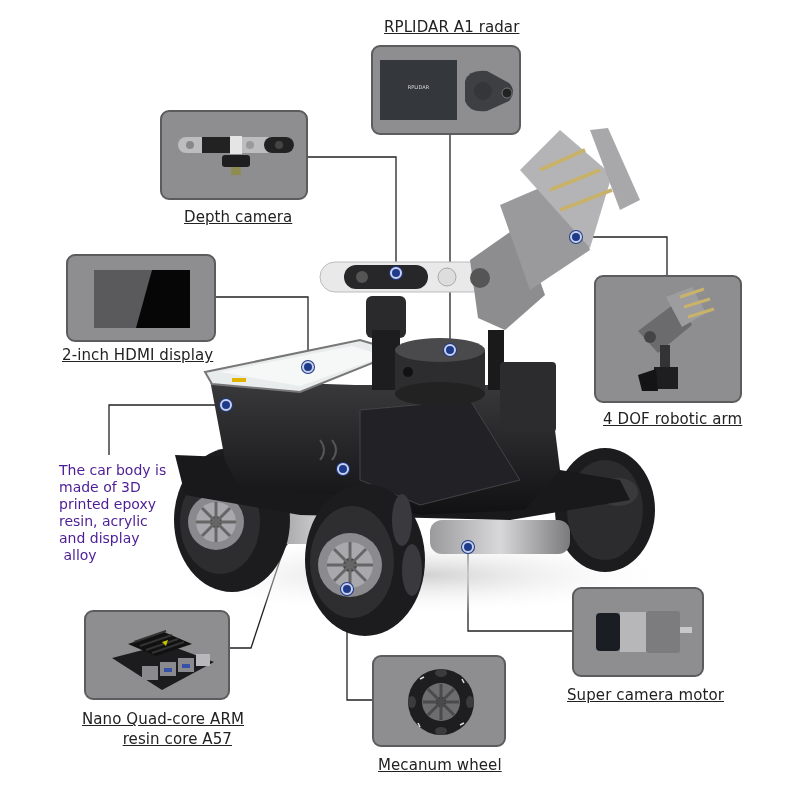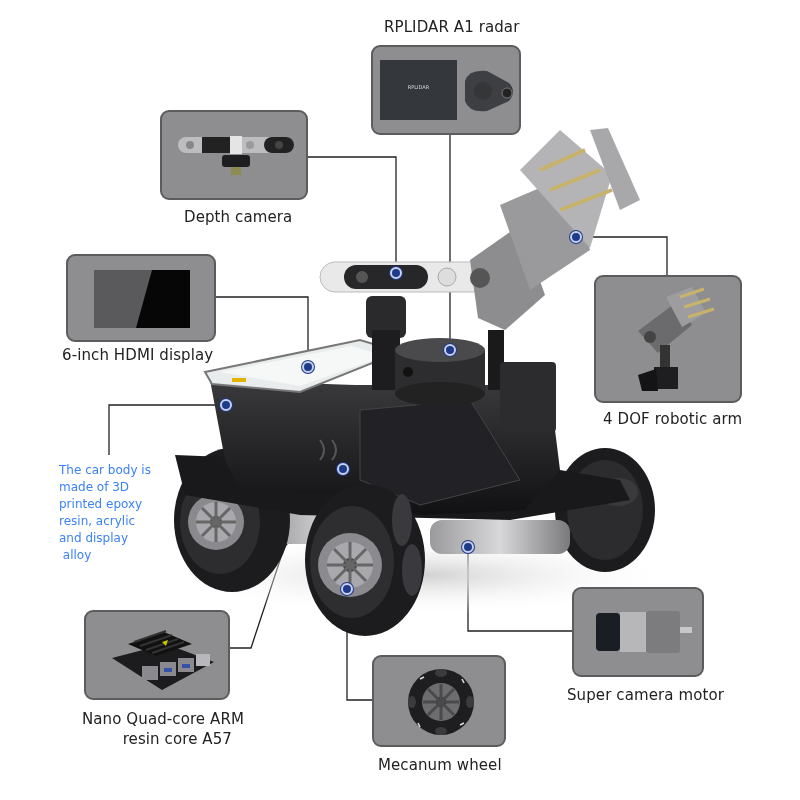--- a/index.html
+++ b/index.html
@@ -3,28 +3,28 @@
 <meta charset="utf-8">
 <style>
   * { box-sizing: border-box; margin: 0; padding: 0; }
   html, body { width: 800px; height: 800px; background: #ffffff; overflow: hidden; }
   body { position: relative; font-family: "DejaVu Sans", "Liberation Sans", sans-serif; color: #222; }
   .abs { position: absolute; }
   .box {
     position: absolute; background: #8e8e90; border: 2px solid #5c5c5e;
     border-radius: 9px; overflow: hidden;
   }
-  .label { position: absolute; font-size: 15px; color: #222; white-space: nowrap; letter-spacing: 0.1px; }
+  .label { position: absolute; font-size: 15px; color: #222; white-space: nowrap; letter-spacing: 0.1px; text-decoration: underline; }
   .label-center { text-align: right; }
   svg.lines { position: absolute; left: 0; top: 0; }
   .dot {
     position: absolute; width: 12px; height: 12px; border-radius: 50%;
     background: #1e3a8a; border: 2px solid #c8d0ea; box-shadow: 0 0 0 1px #1e3a8a;
   }
-  .multiline { position: absolute; font-size: 12px; line-height: 17px; color: #3b82f6; }
+  .multiline { position: absolute; font-size: 14px; line-height: 17px; color: #4c1d95; }
 </style>
 </head>
 <body>
 
 <svg class="lines" width="800" height="800">
   <g stroke="#222" stroke-width="1.3" fill="none">
 
     <polyline points="450,135 450,350"></polyline>
 
     <polyline points="307,157 396,157 396,273"></polyline>
@@ -180,21 +180,21 @@
   </svg>
 </div>
 <div class="label" style="left:184px;top:208px">Depth camera</div>
 
 <div class="box" style="left:66px;top:254px;width:150px;height:88px">
   <svg class="abs" style="left:26px;top:14px" width="96" height="58">
     <rect x="0" y="0" width="96" height="58" fill="#5a5a5c"></rect>
     <polygon points="58,0 96,0 96,58 42,58" fill="#060606"></polygon>
   </svg>
 </div>
-<div class="label" style="left:62px;top:346px">6-inch HDMI display</div>
+<div class="label" style="left:62px;top:346px">2-inch HDMI display</div>
 
 <div class="box" style="left:594px;top:275px;width:148px;height:128px">
   <svg class="abs" style="left:24px;top:6px" width="110" height="112">
     <polygon points="18,48 58,18 72,42 38,70" fill="#6b6b6e"></polygon>
     <polygon points="46,14 72,4 86,30 62,44" fill="#9d9d9f"></polygon>
     <g stroke="#c9b36a" stroke-width="3">
       <line x1="60" y1="14" x2="84" y2="6"></line>
         <line x1="64" y1="24" x2="90" y2="16"></line>
         <line x1="68" y1="34" x2="94" y2="26"></line>
     </g>

